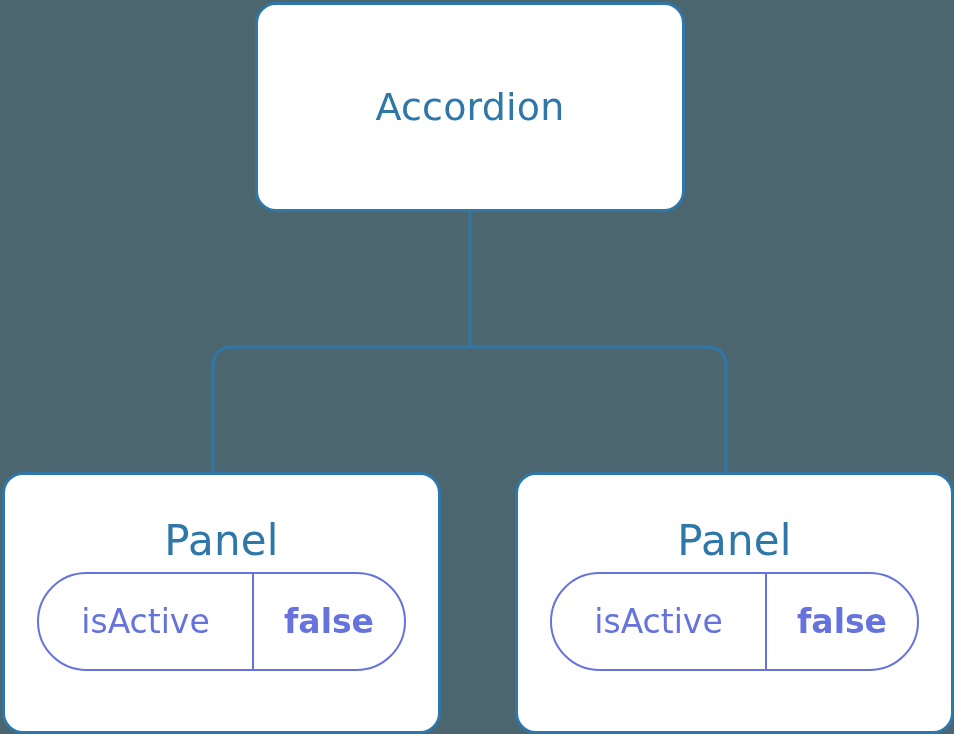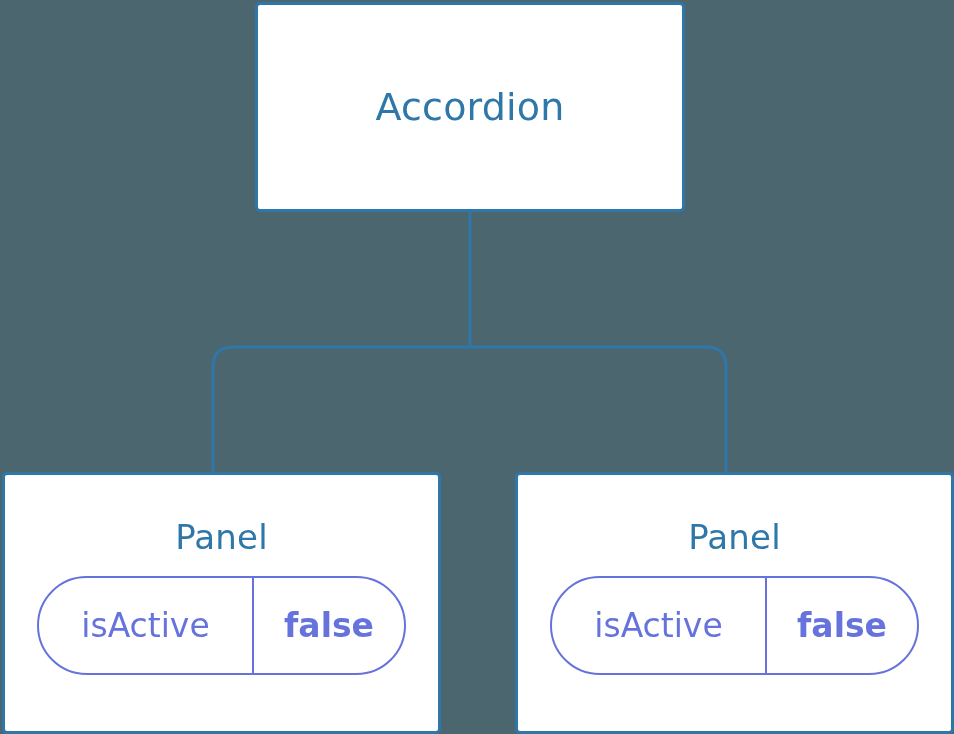--- a/index.html
+++ b/index.html
@@ -30,21 +30,21 @@
     height: 734px;
     z-index: 1;
   }
 
   
   .node {
     position: absolute;
     box-sizing: border-box;
     background: #ffffff;
     border: 3px solid #2e77a8;
-    border-radius: 5px;
+    border-radius: 21px;
     z-index: 2;
     display: flex;
     flex-direction: column;
     align-items: center;
   }
 
   
   #node-accordion {
     left: 255px;
     top: 2px;
@@ -62,31 +62,31 @@
     top: 472px;
     width: 439px;
     height: 262px;
     padding-top: 45px;
   }
   #node-panel-0 { left: 2px; }
   #node-panel-1 { left: 515px; }
 
   .node-title {
     color: #2e77a8;
-    font-size: 34px;
+    font-size: 42px;
     line-height: 1;
     letter-spacing: 0.2px;
     white-space: nowrap;
     user-select: none;
   }
 
   
   .prop-pill {
     position: relative;
-    margin-top: 22px;
+    margin-top: 10px;
     box-sizing: border-box;
     width: 369px;
     height: 99px;
     border: 2.5px solid #6673dc;
     border-radius: 50px;
     display: flex;
     align-items: stretch;
     background: transparent;
   }
   .prop-key,

